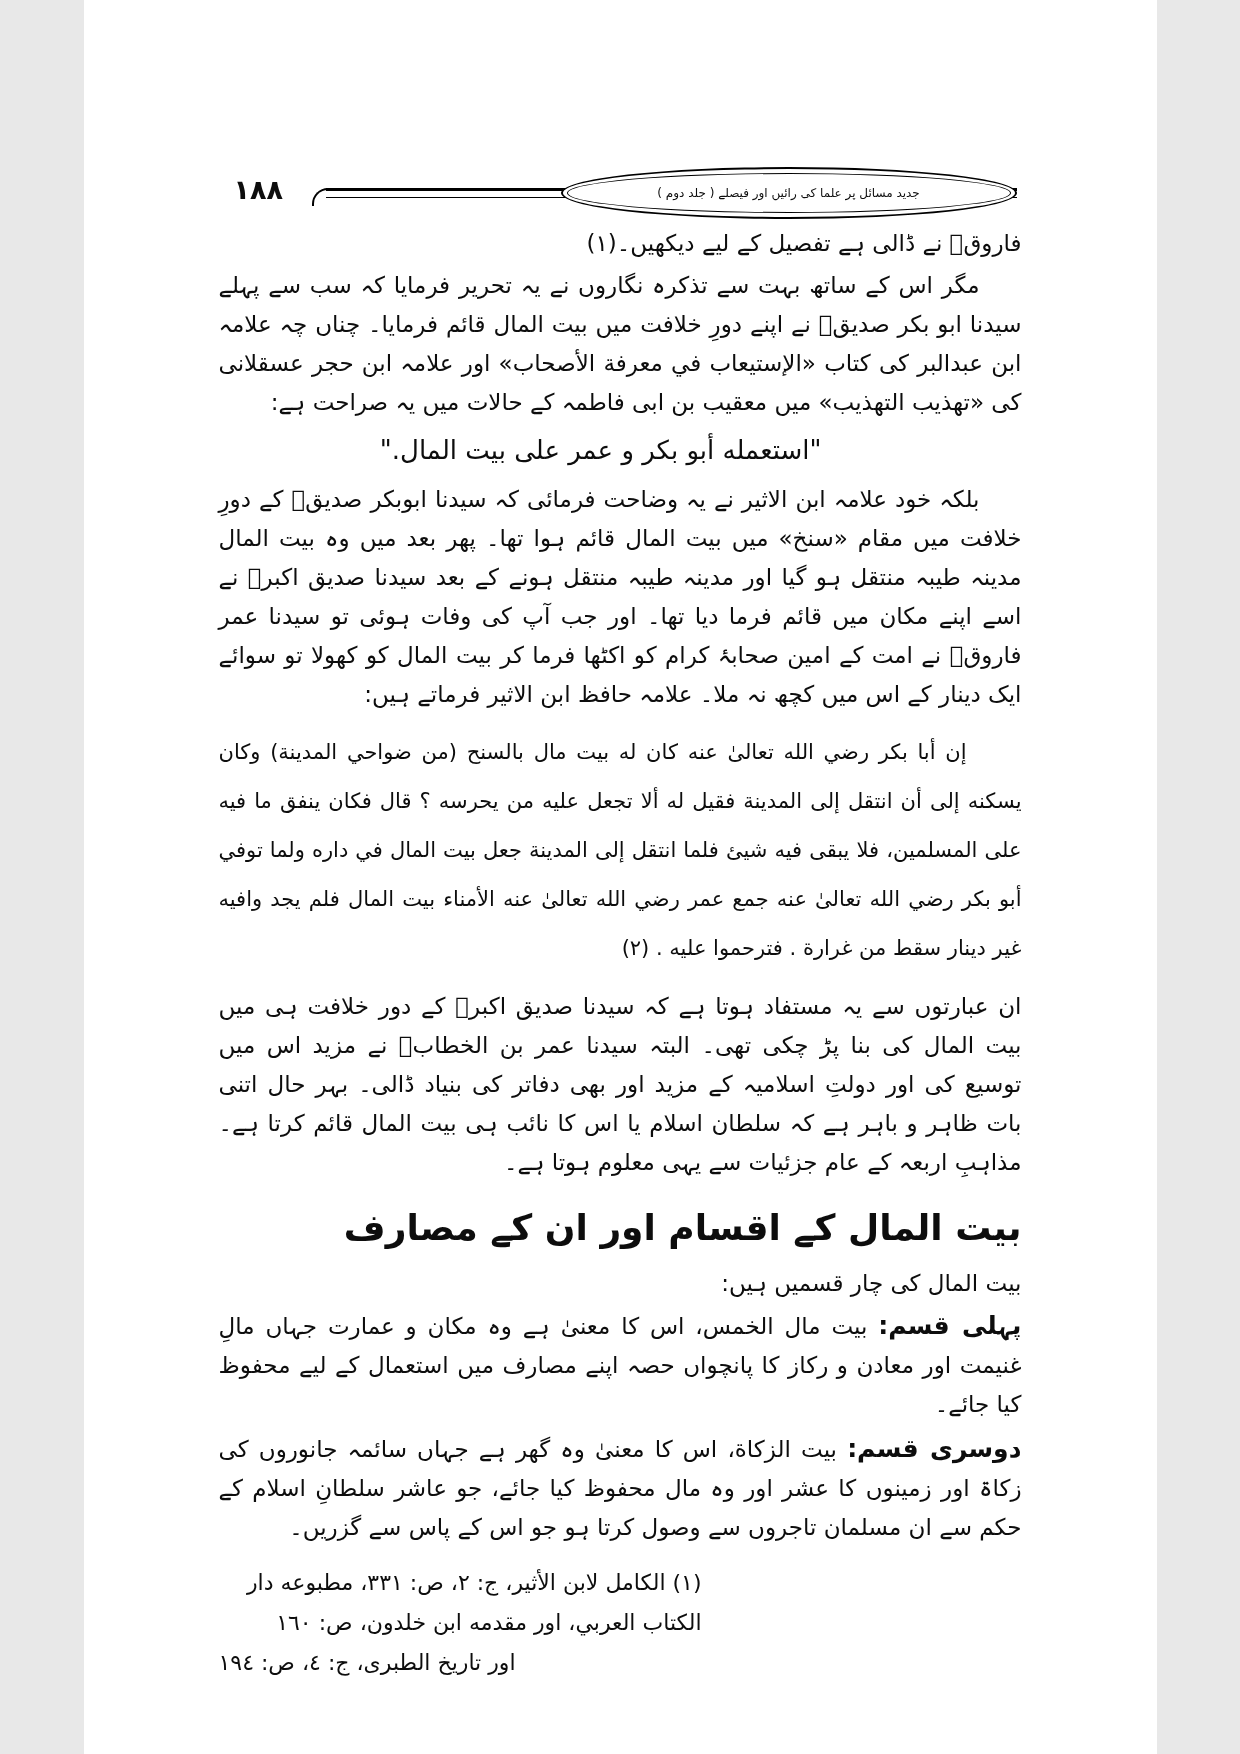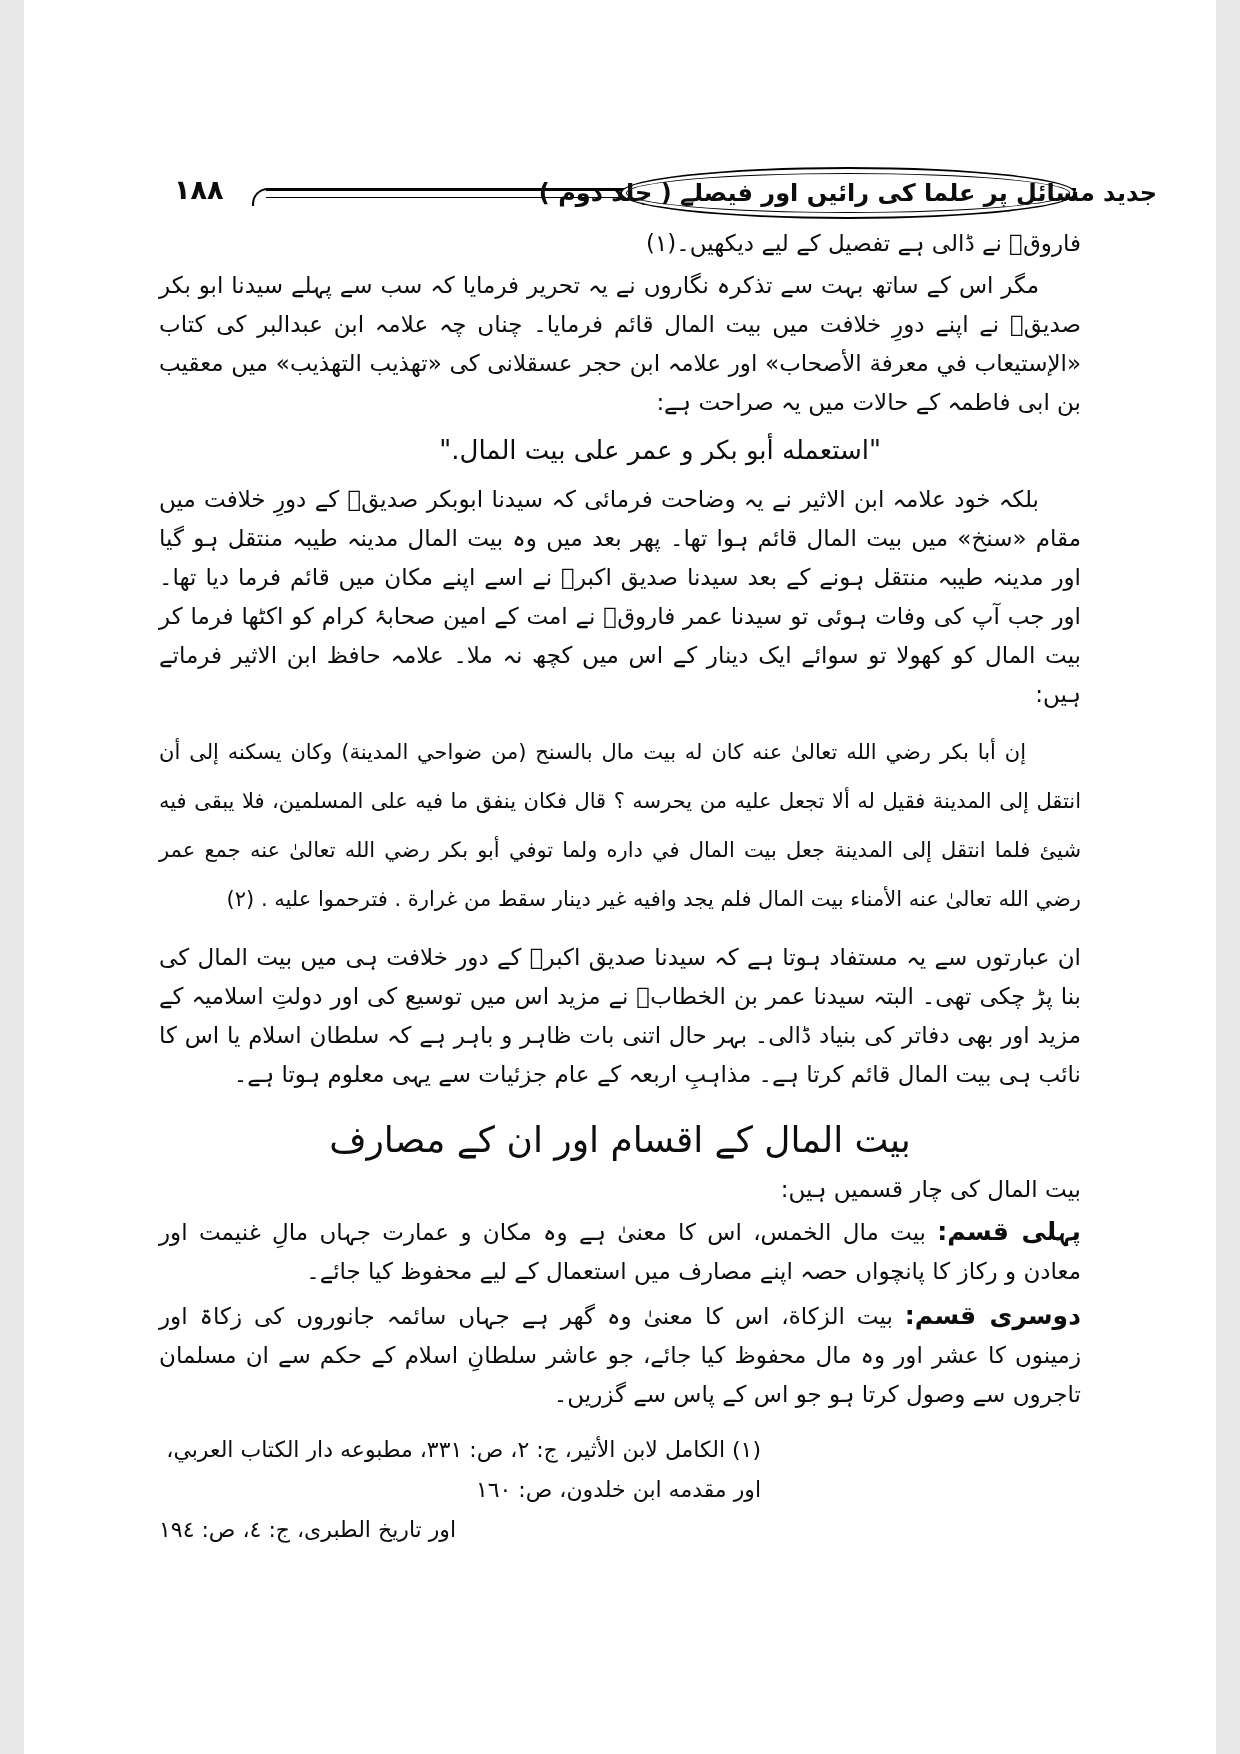--- a/index.html
+++ b/index.html
@@ -2,21 +2,21 @@
 <html lang="ur" dir="rtl"><head>
 <meta charset="utf-8">
 <style>
   html, body {
     margin: 0;
     padding: 0;
     background: #e8e8e8;
   }
   .page {
     position: relative;
-    width: 1192px;
+    width: 1073px;
     height: 1754px;
     margin: 0 auto;
     background: #ffffff;
     overflow: hidden;
     direction: rtl;
     color: #0d0d0d;
     font-family: "DejaVu Sans", sans-serif;
   }
 
   
@@ -68,22 +68,22 @@
   .cartouche-inner {
     position: absolute;
     inset: 4px;
     border: 1.5px solid #000;
     border-radius: 50% / 50%;
     display: flex;
     align-items: center;
     justify-content: center;
   }
   .book-title {
-    font-size: 24px;
-    font-weight: bold;
+    font-size: 12px;
+    font-weight: normal;
     white-space: nowrap;
   }
 
   
   .page-body {
     position: absolute;
     top: 226px;
     right: 135px;
     left: 135px;
   }
@@ -110,25 +110,25 @@
   }
   .arabic-block {
     margin: 14px 0 14px 0;
     font-size: 21px;
     line-height: 49px;
     text-align: justify;
     text-justify: inter-word;
     text-indent: 55px;
   }
   .section-heading {
-    margin: 22px 0 8px 0;
+    margin: 22px 0 14px 0;
     font-size: 36px;
     line-height: 48px;
-    font-weight: normal;
-    text-align: center;
+    font-weight: bold;
+    text-align: right;
   }
   .intro-line {
     margin: 0 0 6px 0;
     font-size: 23px;
     line-height: 34px;
   }
   .type-label {
     font-weight: bold;
     font-size: 25px;
   }

